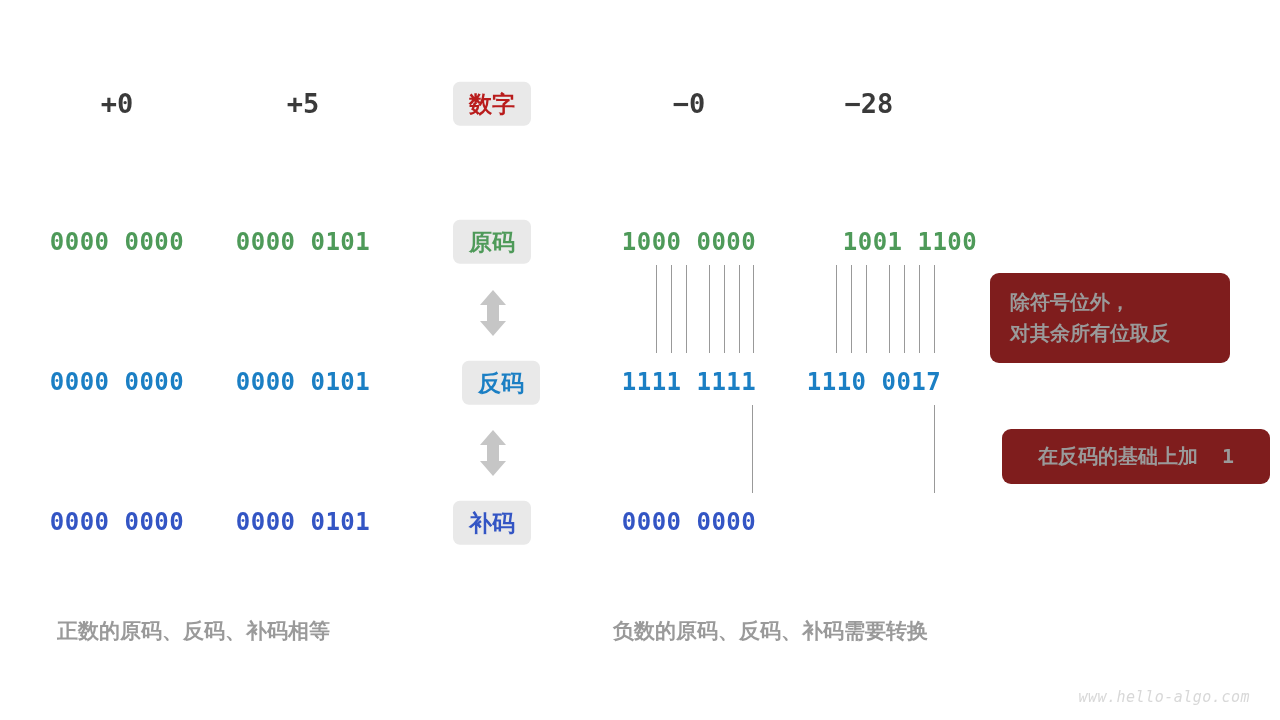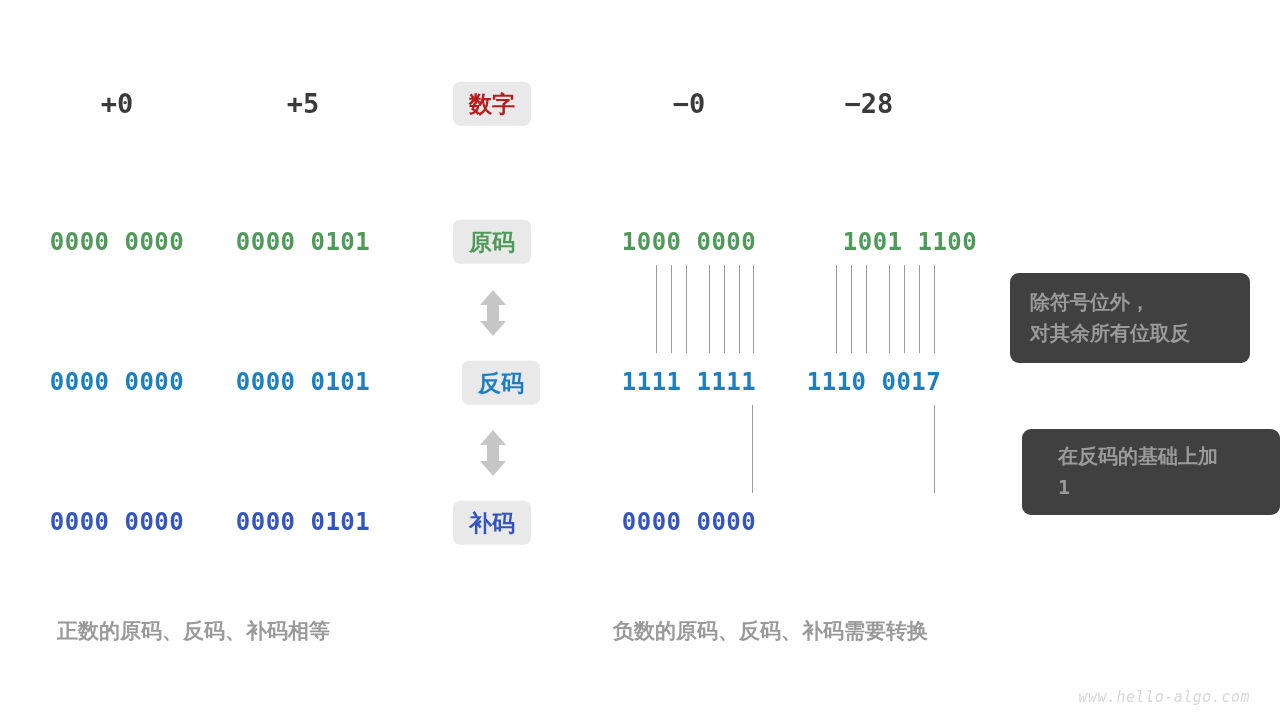--- a/index.html
+++ b/index.html
@@ -62,29 +62,28 @@
     line-height: 1.15;
   }
   .badge.dark  { color: #b91c1c; padding-left: 16px; }
   .badge.green { color: #4e9a59; }
   .badge.blue  { color: #1b7fc4; margin-left: 9px; }
   .badge.navy  { color: #3355c4; }
 
   
   .callout {
     position: absolute;
-    background: #404040;
+    background: #7f1d1d;
     border-radius: 9px;
     padding: 14px 20px;
     color: #9a9a9a;
     font-size: 20px;
     font-weight: bold;
     line-height: 1.55;
     white-space: pre-line;
-    margin-left: 20px;
   }
   .callout .mono1 {
     font-family: "DejaVu Sans Mono", "Liberation Mono", monospace;
   }
 
   
   .caption {
     position: absolute;
     color: #9a9a9a;
     font-size: 21px;

